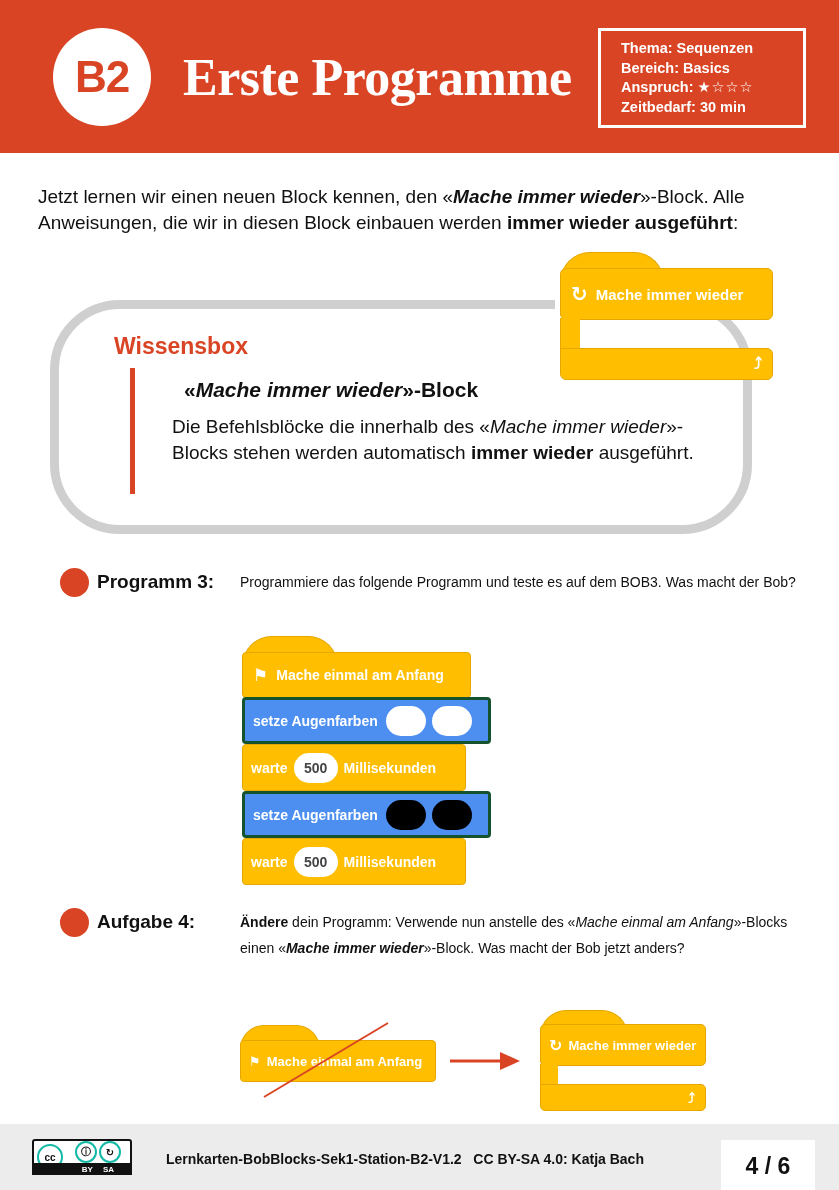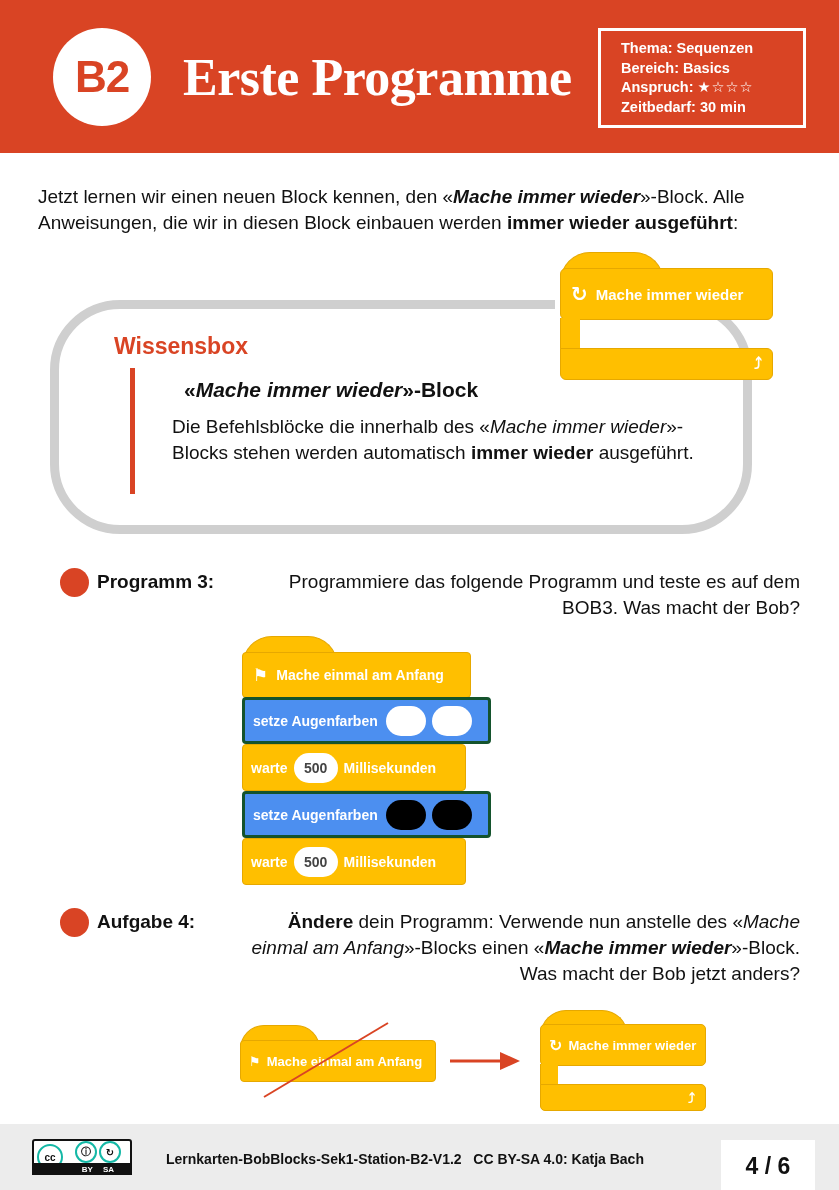--- a/index.html
+++ b/index.html
@@ -26,21 +26,21 @@
   .blk { position: absolute; color: #fff; font-weight: 700; font-size: 14px; display: flex; align-items: center; }
   .orange { background: #ffbf00; border: 1px solid #e6a800; }
   .blue { background: #4c8ff0; border: 3px solid #14532d; }
 
   .forever-top { position: absolute; left: 560px; top: 268px; width: 213px; height: 52px; background: #ffbf00; border: 1px solid #e6a800; border-radius: 6px; color: #fff; font-weight: 700; font-size: 15px; padding-left: 10px; display: flex; align-items: center; gap: 8px; }
   .forever-hat { position: absolute; left: 560px; top: 252px; width: 104px; height: 30px; background: #ffbf00; border-radius: 50px 50px 0 0; border: 1px solid #e6a800; border-bottom: none; }
   .forever-arm { position: absolute; left: 560px; top: 318px; width: 20px; height: 32px; background: #ffbf00; border-left: 1px solid #e6a800; }
   .forever-bottom { position: absolute; left: 560px; top: 348px; width: 213px; height: 32px; background: #ffbf00; border: 1px solid #e6a800; border-radius: 0 6px 6px 6px; color: #fff; display: flex; justify-content: flex-end; align-items: center; padding-right: 10px; font-size: 16px; font-weight: 700; }
   .dot { position: absolute; width: 29px; height: 29px; border-radius: 50%; background: #d94424; }
   .tlabel { position: absolute; font-weight: 700; font-size: 19px; }
-  .ttext { position: absolute; left: 240px; width: 560px; font-size: 19px; line-height: 26px; text-align: right; }
+  .ttext { position: absolute; left: 240px; width: 560px; font-size: 14px; line-height: 26px; }
   .ttext em { font-style: italic; }
   .ttext b em, .ttext em b { font-style: italic; font-weight: 700; }
 
   .pill { display: inline-flex; align-items: center; justify-content: center; background: #fff; color: #444; border-radius: 16px; height: 30px; margin: 8px 6px; font-size: 14px; }
   .pill.black { background: #000; }
 
   .footer { position: absolute; left: 0; top: 1124px; width: 839px; height: 66px; background: #ececec; }
   .cc { position: absolute; left: 32px; top: 1139px; width: 100px; height: 36px; background: #fff; border: 2px solid #111; border-radius: 3px; }
   .cc-bottom { position: absolute; left: 32px; top: 1163px; width: 100px; height: 12px; background: #111; color: #fff; font-size: 8px; font-weight: 700; display: flex; justify-content: flex-end; gap: 10px; padding-right: 18px; align-items: center; }
   .cc-circle { position: absolute; top: 1141px; width: 22px; height: 22px; border: 2px solid #14b8a6; border-radius: 50%; display: flex; align-items: center; justify-content: center; font-size: 10px; font-weight: 700; background: #fff; color: #111; }

